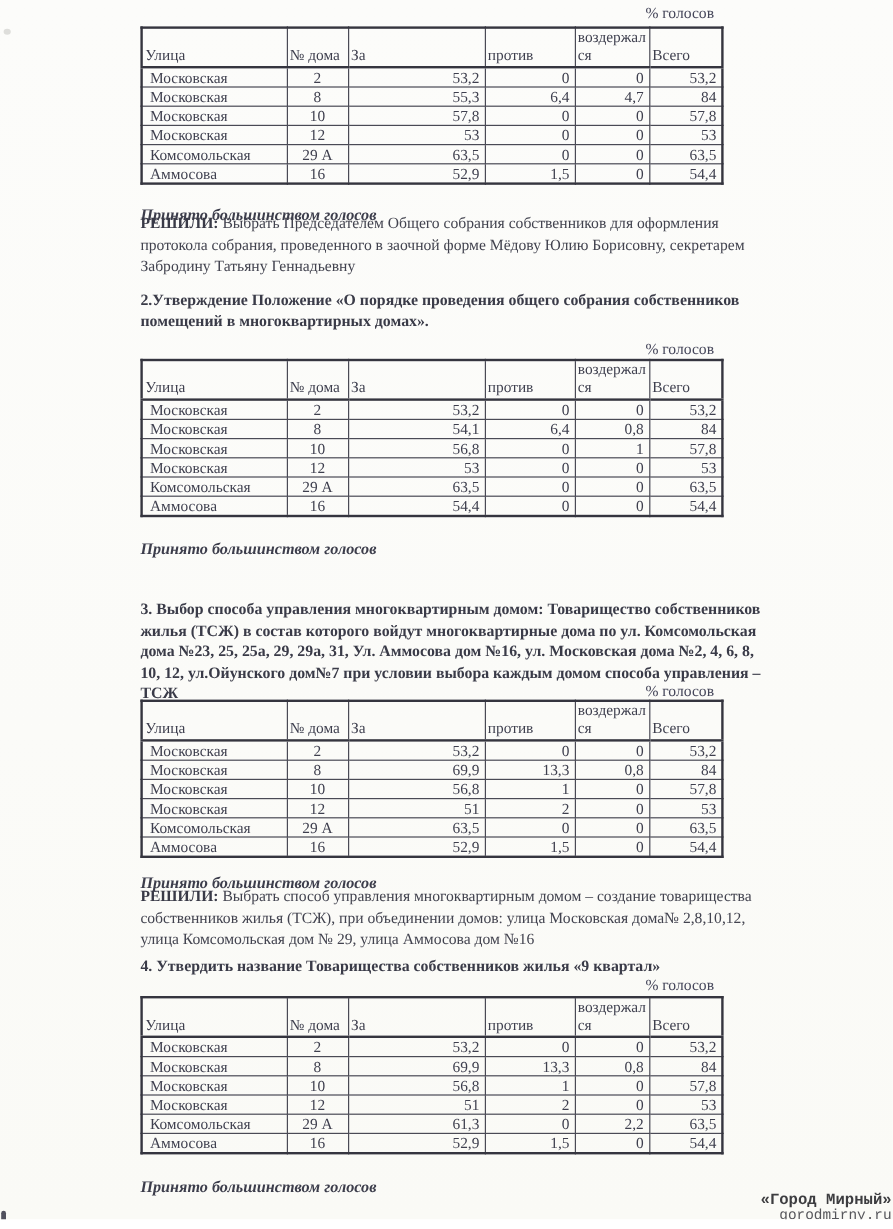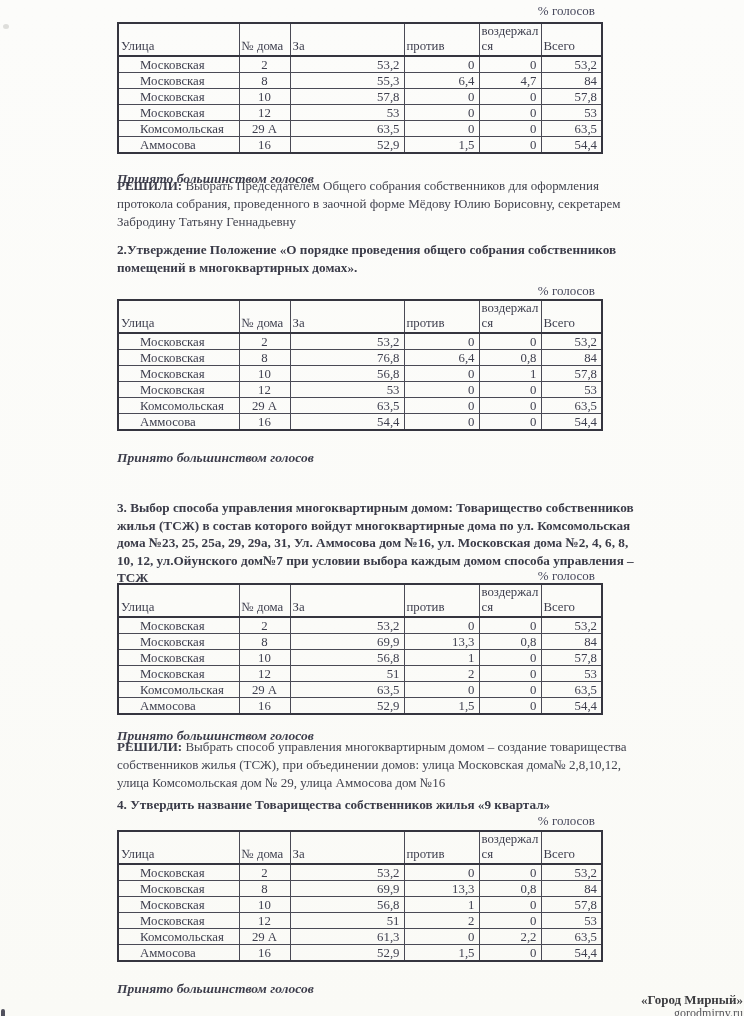--- a/index.html
+++ b/index.html
@@ -47,21 +47,21 @@
     line-height:15px;
   }
   table.votes td{
     border:1px solid #4a4a55;
     height:15px;
     line-height:14px;
     padding:0 4px;
     overflow:hidden;
     white-space:nowrap;
   }
-  table.votes td.c0{text-align:left;padding-left:21px;margin-top:16px;}
+  table.votes td.c0{text-align:left;padding-left:6px;margin-top:16px;}
   table.votes td.c1{text-align:center;}
   table.votes td.c2,table.votes td.c3,table.votes td.c4,table.votes td.c5{text-align:right;}
   table.votes col.w0{width:121px;}
   table.votes col.w1{width:51px;}
   table.votes col.w2{width:114px;}
   table.votes col.w3{width:75px;}
   table.votes col.w4{width:62px;}
   table.votes col.w5{width:61px;}
 
   
@@ -84,21 +84,21 @@
     font-size:13.2px;line-height:17.5px;
     font-weight:bold;
     margin:0;
     color:#3a3b48;
   }
 
   
   .watermark{
     right:1px;top:993px;
     text-align:right;
-    font-family:Liberation Serif, serif;
+    font-family:Liberation Mono, monospace;
   }
   .watermark .wm-title{
     font-weight:bold;font-size:13px;line-height:14px;color:#3d3d40;
   }
   .watermark .wm-site{
     font-size:12px;line-height:13px;color:#55555a;
   }
 
   
   .speck-top{
@@ -220,21 +220,21 @@
           <td class="c0">Московская</td>
           <td class="c1">2</td>
           <td class="c2">53,2</td>
           <td class="c3">0</td>
           <td class="c4">0</td>
           <td class="c5">53,2</td>
         </tr>
         <tr>
           <td class="c0">Московская</td>
           <td class="c1">8</td>
-          <td class="c2">76,8</td>
+          <td class="c2">54,1</td>
           <td class="c3">6,4</td>
           <td class="c4">0,8</td>
           <td class="c5">84</td>
         </tr>
         <tr>
           <td class="c0">Московская</td>
           <td class="c1">10</td>
           <td class="c2">56,8</td>
           <td class="c3">0</td>
           <td class="c4">1</td>

